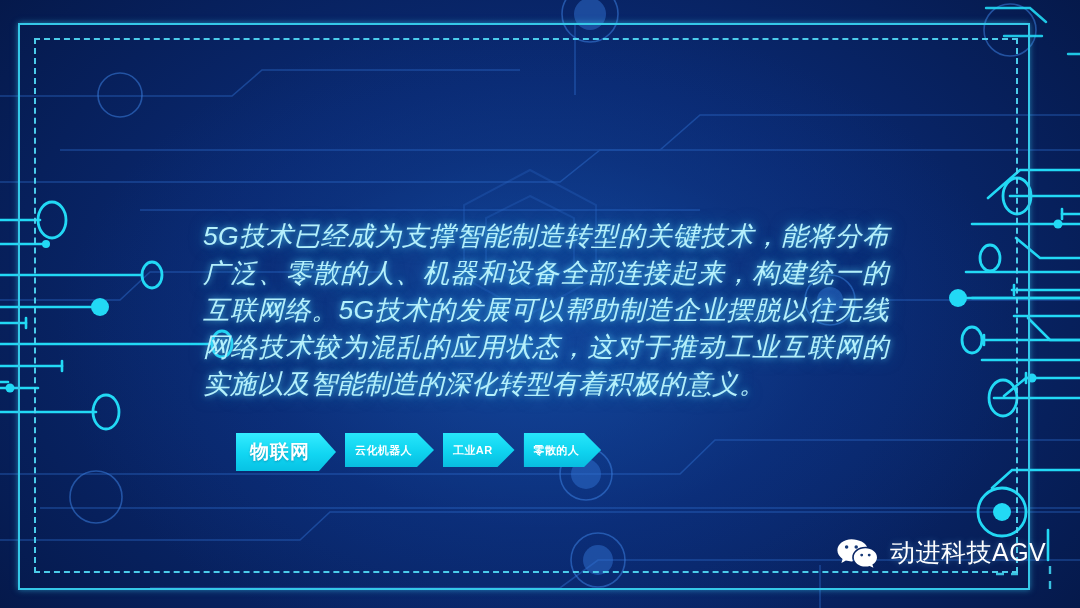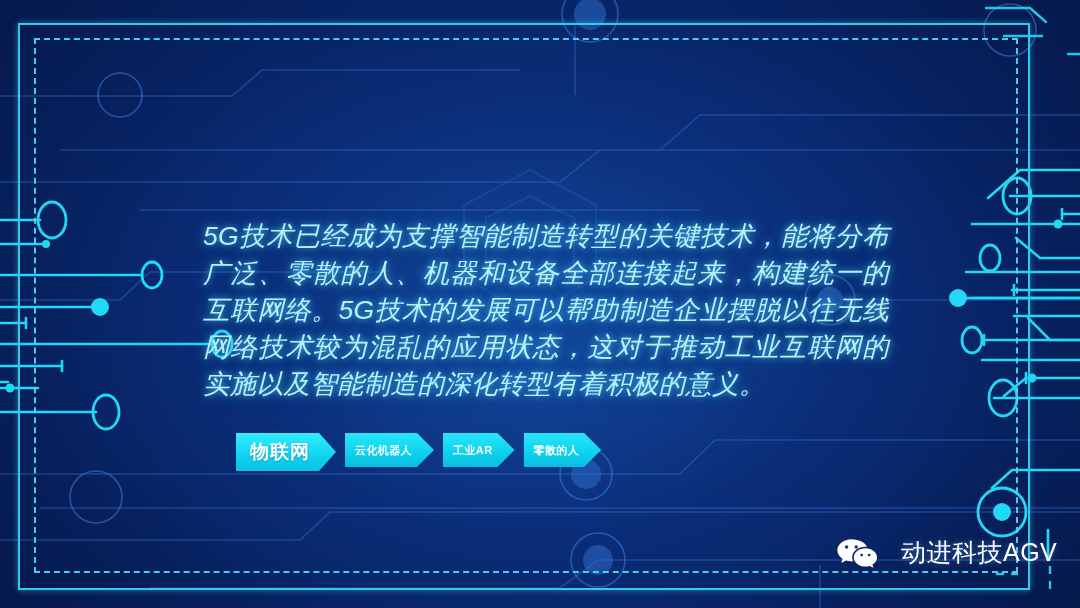--- a/index.html
+++ b/index.html
@@ -108,21 +108,21 @@
     letter-spacing: 0.4px;
   }
 
   
   .watermark {
     position: absolute;
     left: 836px;
     top: 536px;
     display: flex;
     align-items: center;
-    gap: 23px;
+    gap: 12px;
   }
   .wechat-mark {
     position: relative;
     width: 42px;
     height: 32px;
     flex: 0 0 auto;
   }
   .watermark-text {
     font-size: 25px;
     color: #ffffff;

